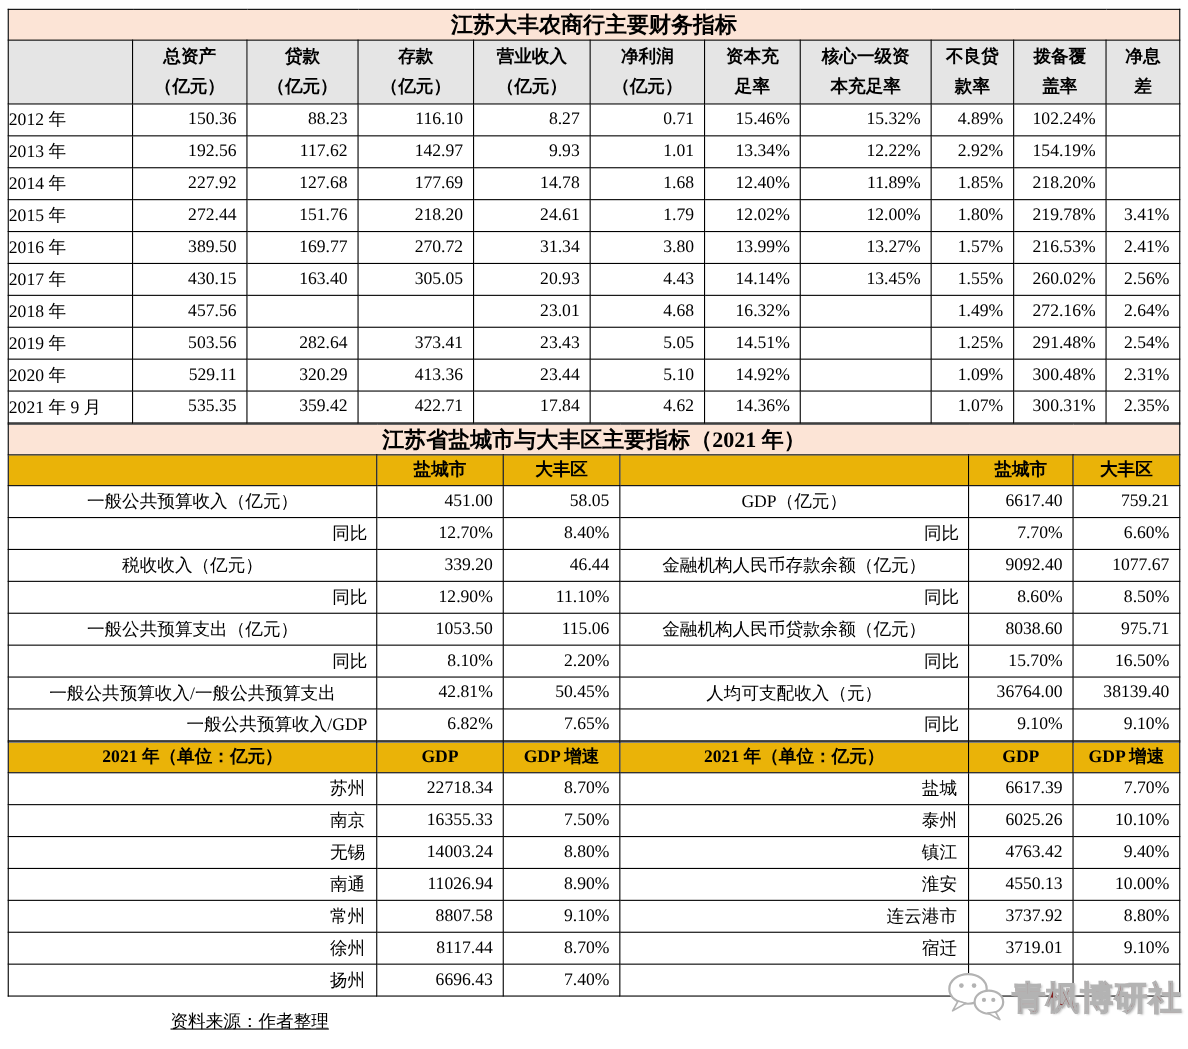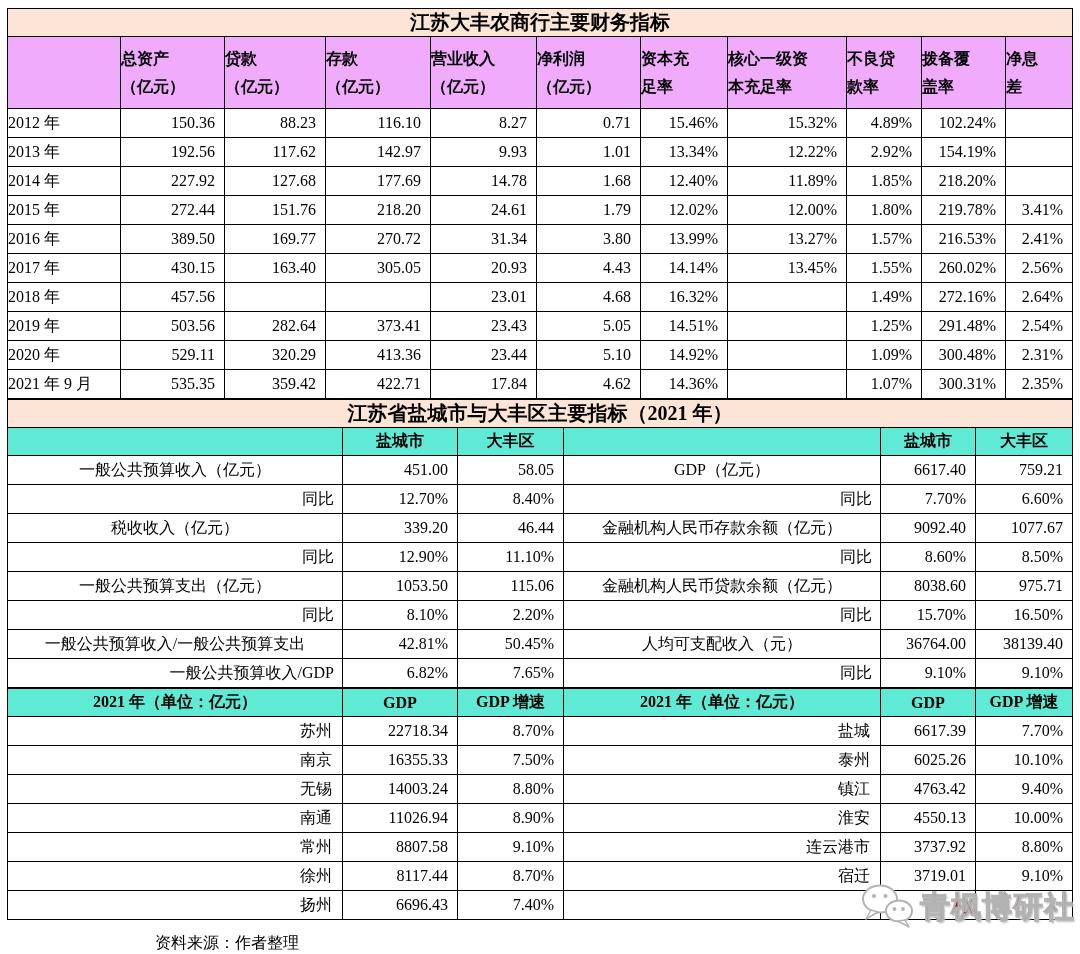--- a/index.html
+++ b/index.html
@@ -20,36 +20,37 @@
     overflow:hidden;
     white-space:nowrap;
     padding:0;
   }
   
   .title-cell {
     background:#fce4d6; text-align:center; font-weight:bold;
     height:28px; font-size:20px;
   }
   .hc {
-    background:#f0abfc; font-weight:bold;
-    white-space:pre-line; height:72px; line-height:28px; font-size:16px;
+    background:#e5e5e5; text-align:center; font-weight:bold;
+    white-space:pre-line; height:58px; line-height:28px; font-size:16px;
   }
   .hc2 {
-    background:#5eead4; text-align:center; font-weight:bold;
+    background:#eab308; text-align:center; font-weight:bold;
     height:28px; font-size:16px;
   }
   tbody td { height:29px; background:#fff; }
   .year { text-align:left; }
   .num  { text-align:right; padding-right:9px; }
   .lc   { text-align:center; }
   .lr   { text-align:right; padding-right:8px; }
   .city { text-align:right; padding-right:10px; }
   .source {
     margin:13px 0 0 148px;
     font-size:16px;
+    text-decoration:underline;
   }
   .watermark {
     position:absolute; left:858px; top:882px;
     display:flex; align-items:center; gap:4px;
     pointer-events:none;
   }
   .watermark .wm-text {
     font-size:30px; font-weight:bold;
     color:#7f1d1d;
     -webkit-text-stroke:1px #b3b3b3;

